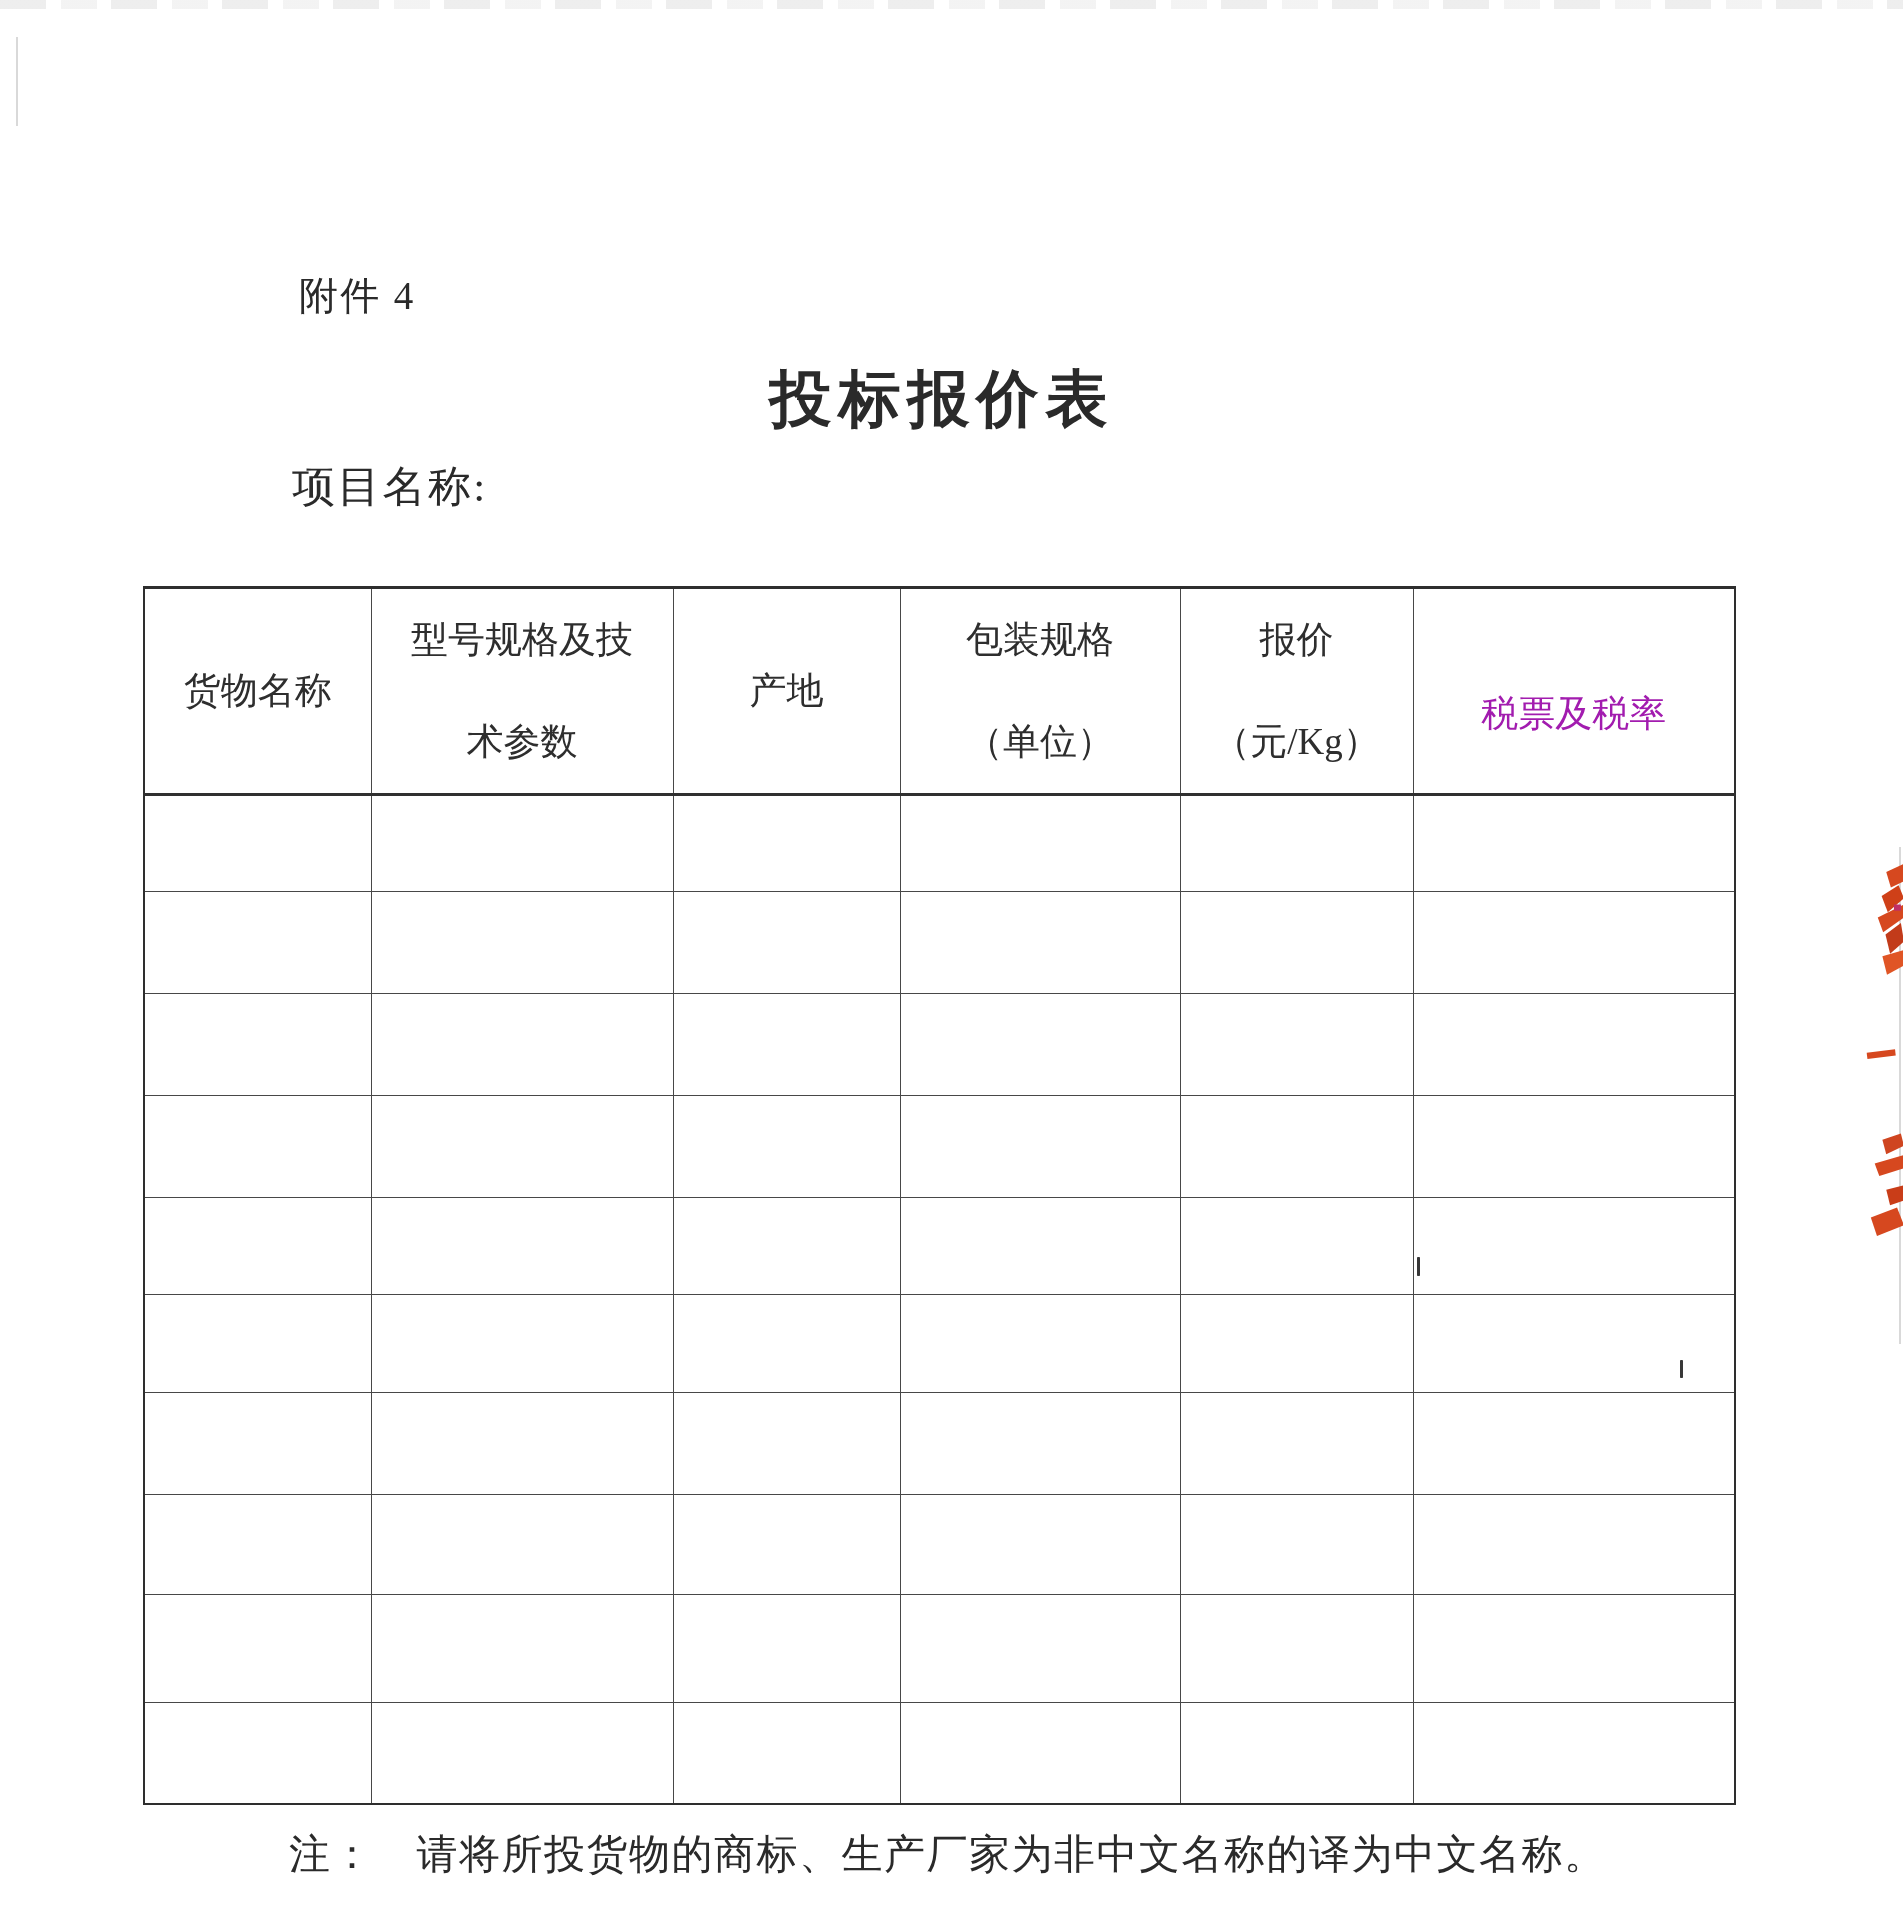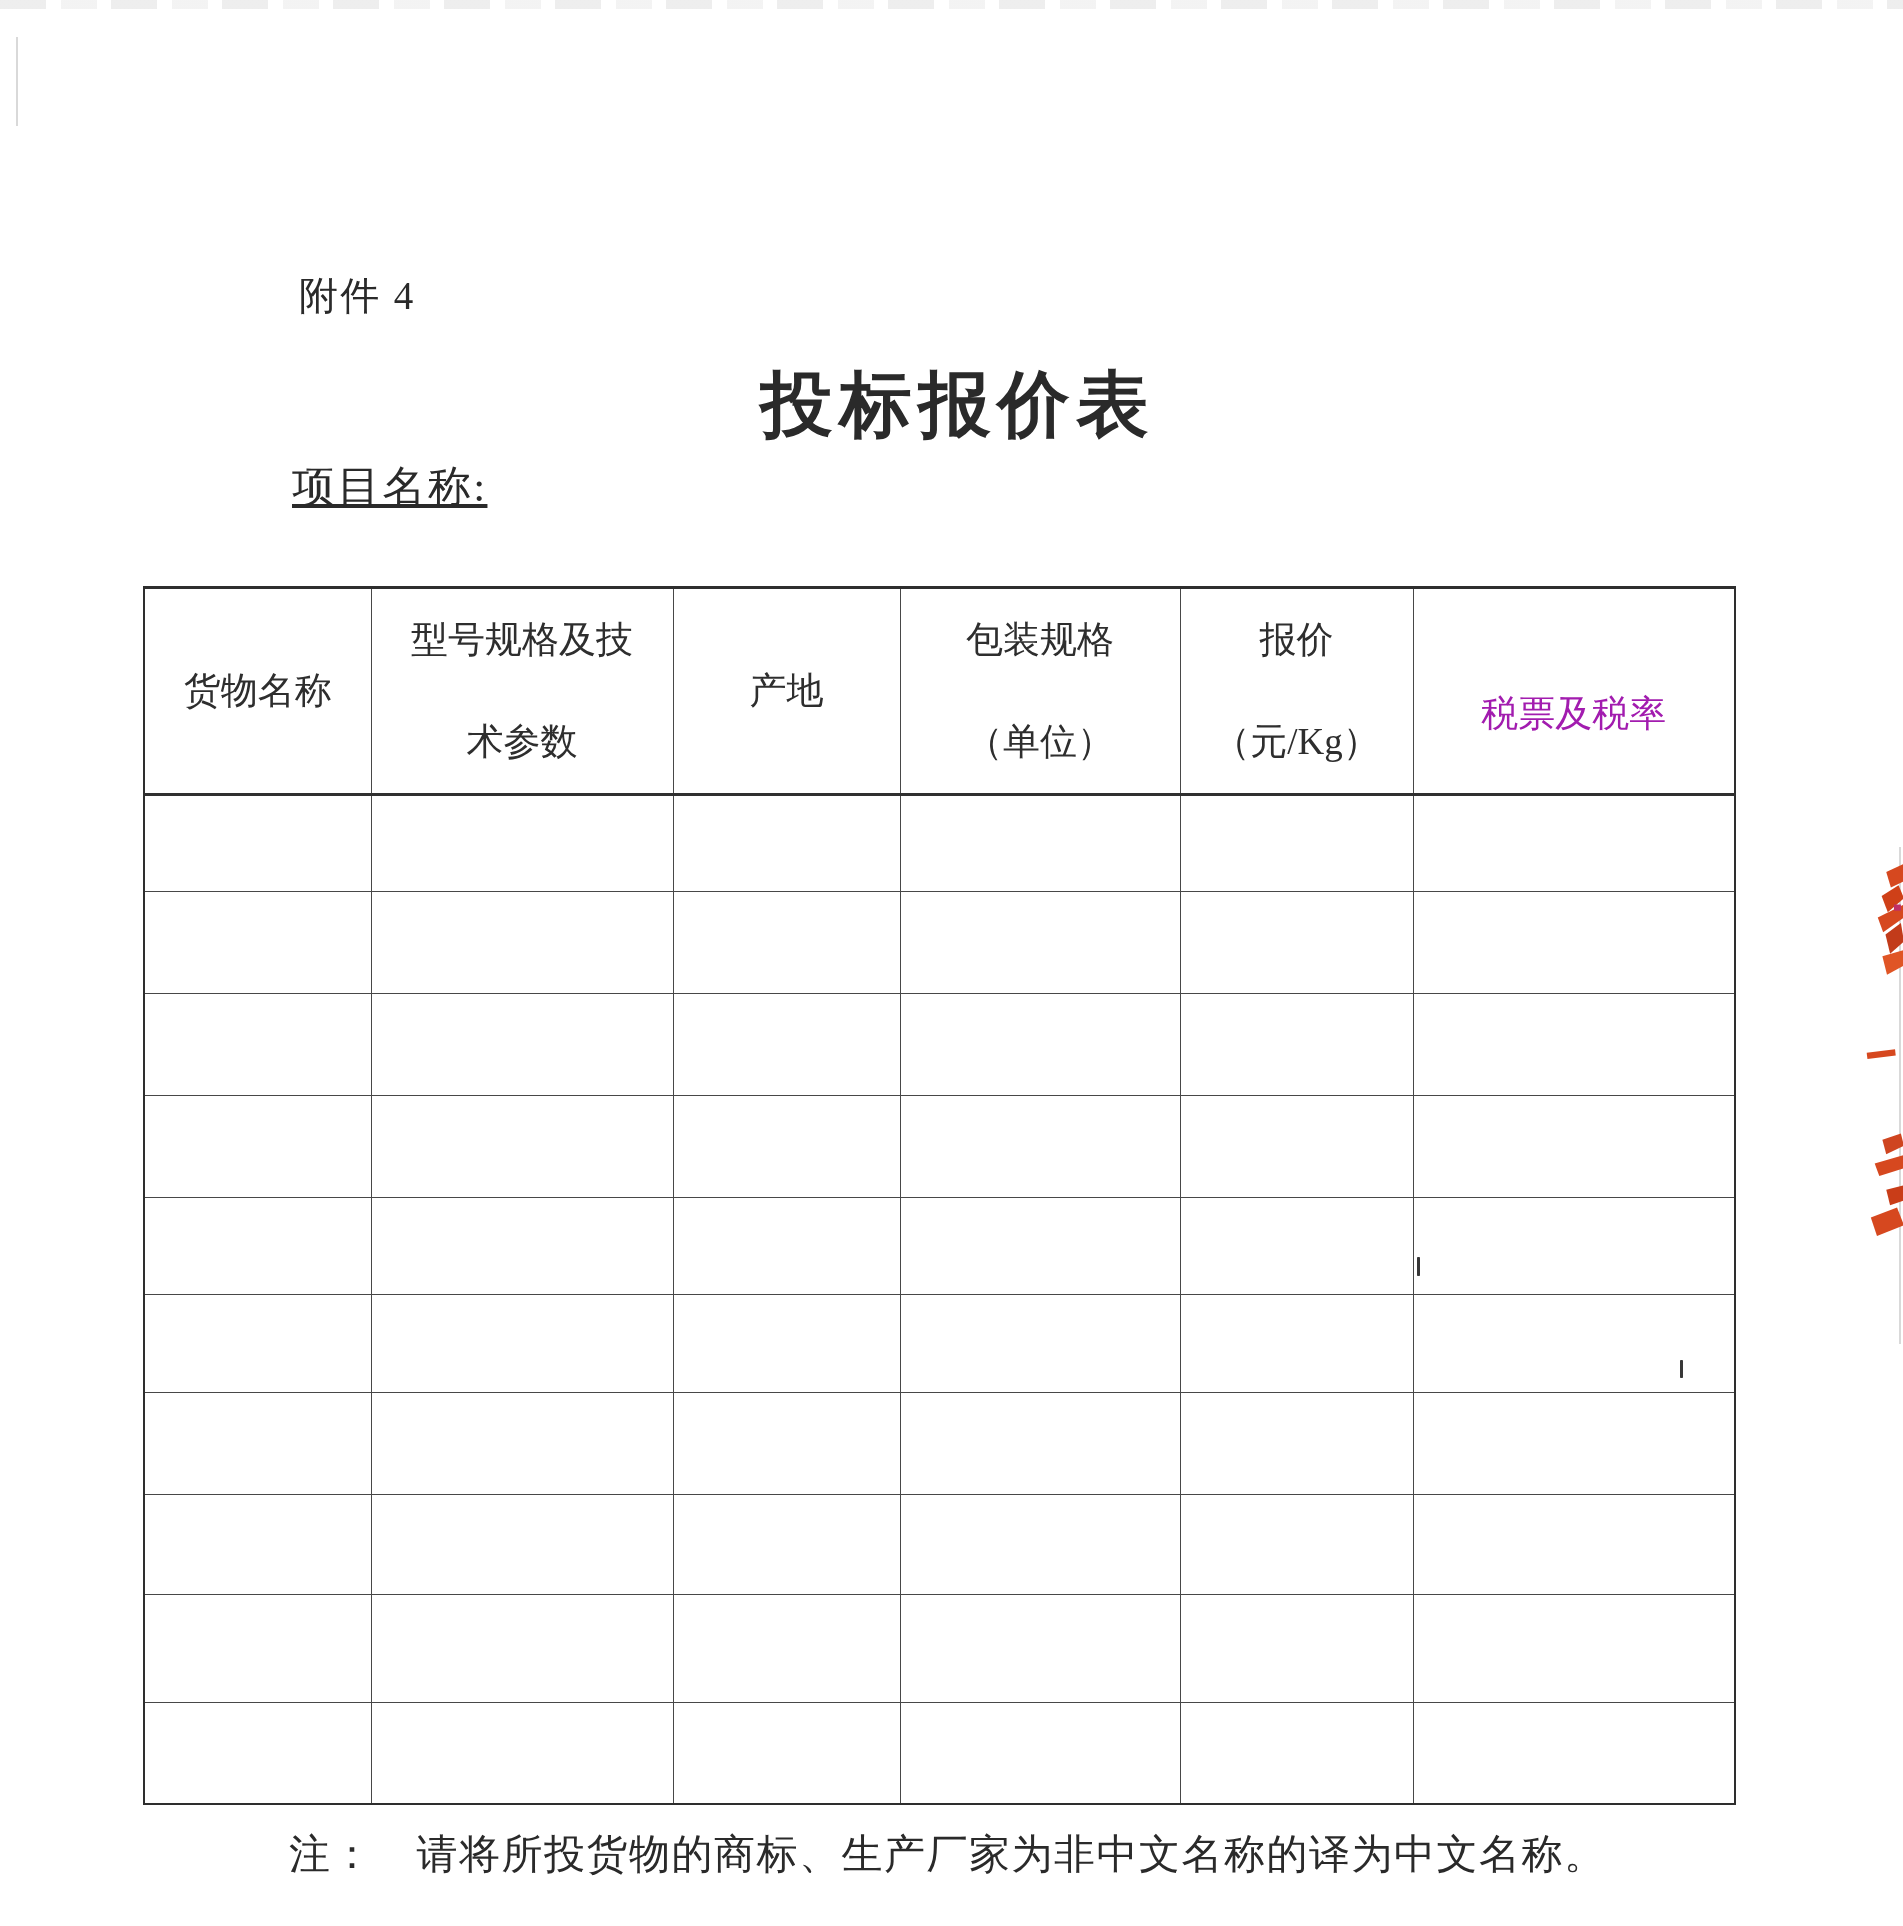--- a/index.html
+++ b/index.html
@@ -11,22 +11,22 @@
   .top-artifact{left:0;top:0;width:1904px;height:9.2px;
     background:
       repeating-linear-gradient(to right,#ececec 0 46px,#ffffff 46px 61px,#f2f2f2 61px 97px,#ffffff 97px 111px);
     opacity:.9;}
   .left-artifact{left:16px;top:37px;width:1.5px;height:89px;background:#d9d9d9;}
   .right-scan-line{left:1899px;top:847px;width:1.5px;height:497px;background:#cfcfcf;opacity:.8;}
 
   
   .attachment{left:299px;top:269px;font-size:39px;letter-spacing:2.3px;}
   .title{left:0;top:357px;width:1884px;margin:0;text-align:center;
-         font-size:72px;font-weight:600;letter-spacing:7px;padding-left:16px;}
-  .project{left:292px;top:458px;font-size:43px;letter-spacing:2.3px;text-decoration:underline;}
+         font-size:62px;font-weight:600;letter-spacing:7px;}
+  .project{left:292px;top:458px;font-size:43px;letter-spacing:2.3px;}
   .note{left:289px;top:1827px;font-size:41px;letter-spacing:1.5px;white-space:nowrap;}
 
   
   table.quote-table{position:absolute;left:143px;top:586px;width:1591px;height:1213px;
     border-collapse:collapse;table-layout:fixed;
     border:2.3px solid #2e2e2e;border-top-width:3.9px;}
   .quote-table th,.quote-table td{border:1.5px solid #474747;padding:0;}
   .quote-table thead tr{height:202px;}
   .quote-table th{font-weight:normal;font-size:37px;color:#2e2e2e;
     vertical-align:middle;text-align:center;border-bottom:3.1px solid #303030;}

